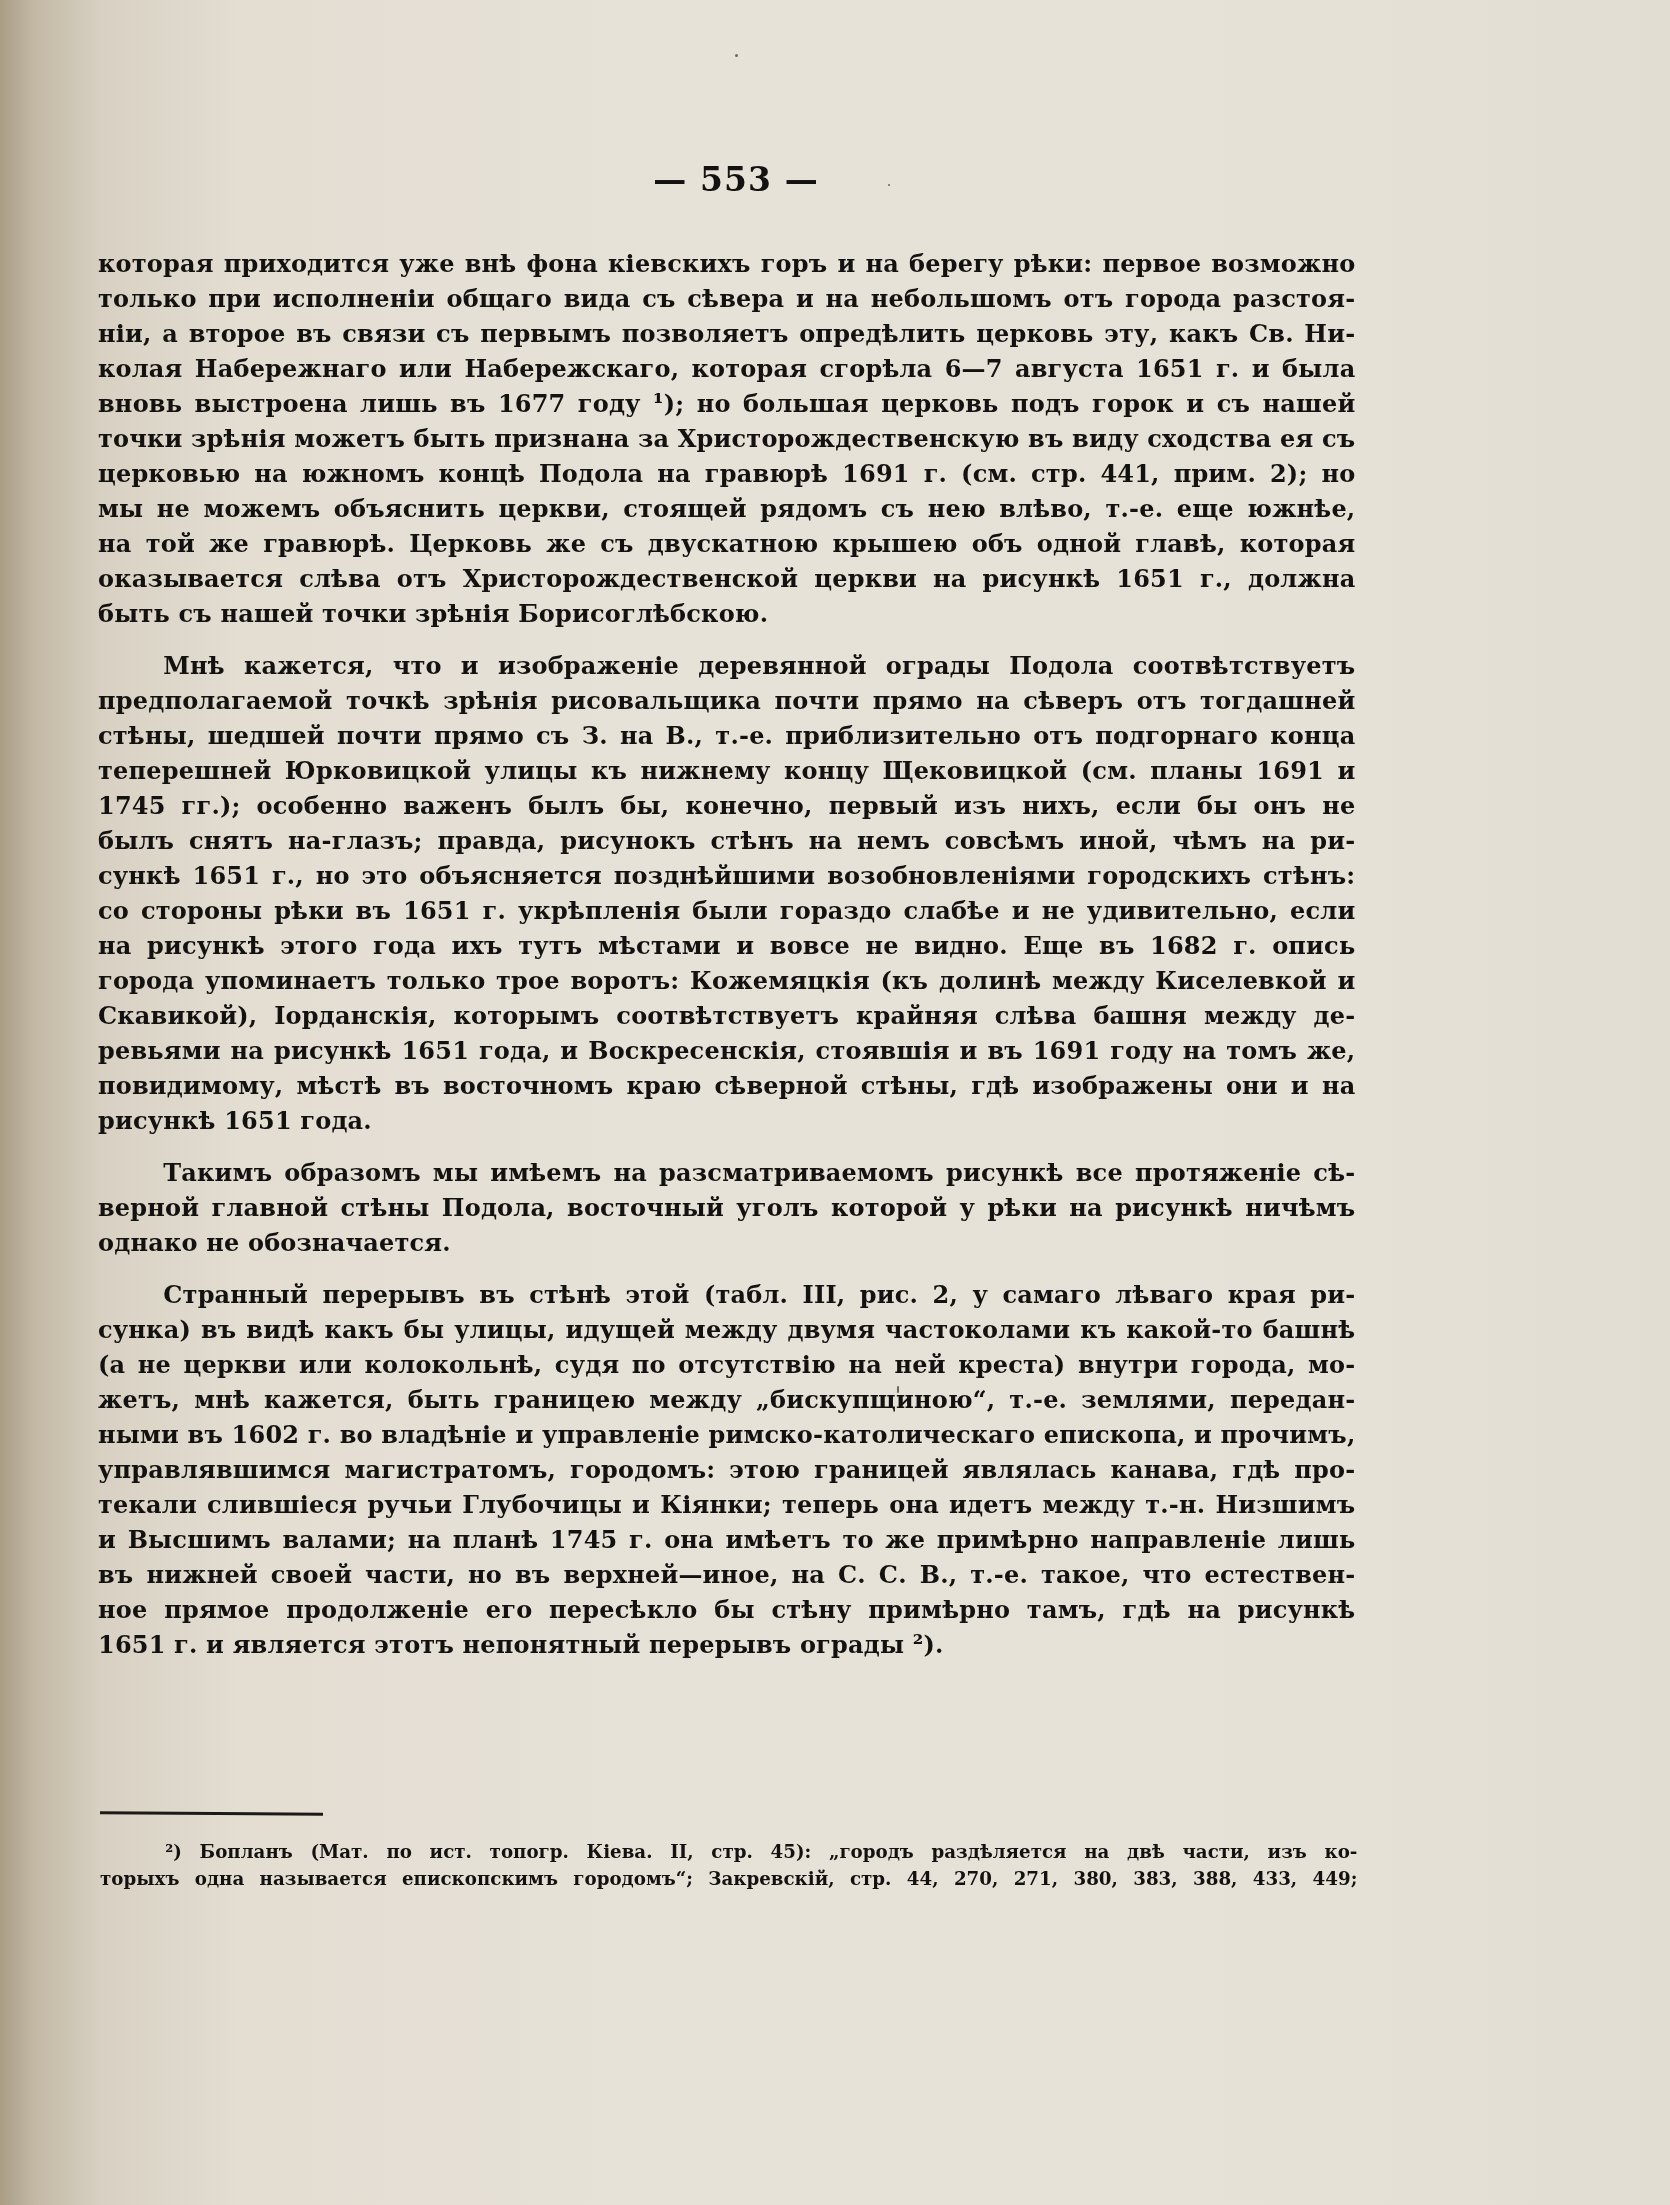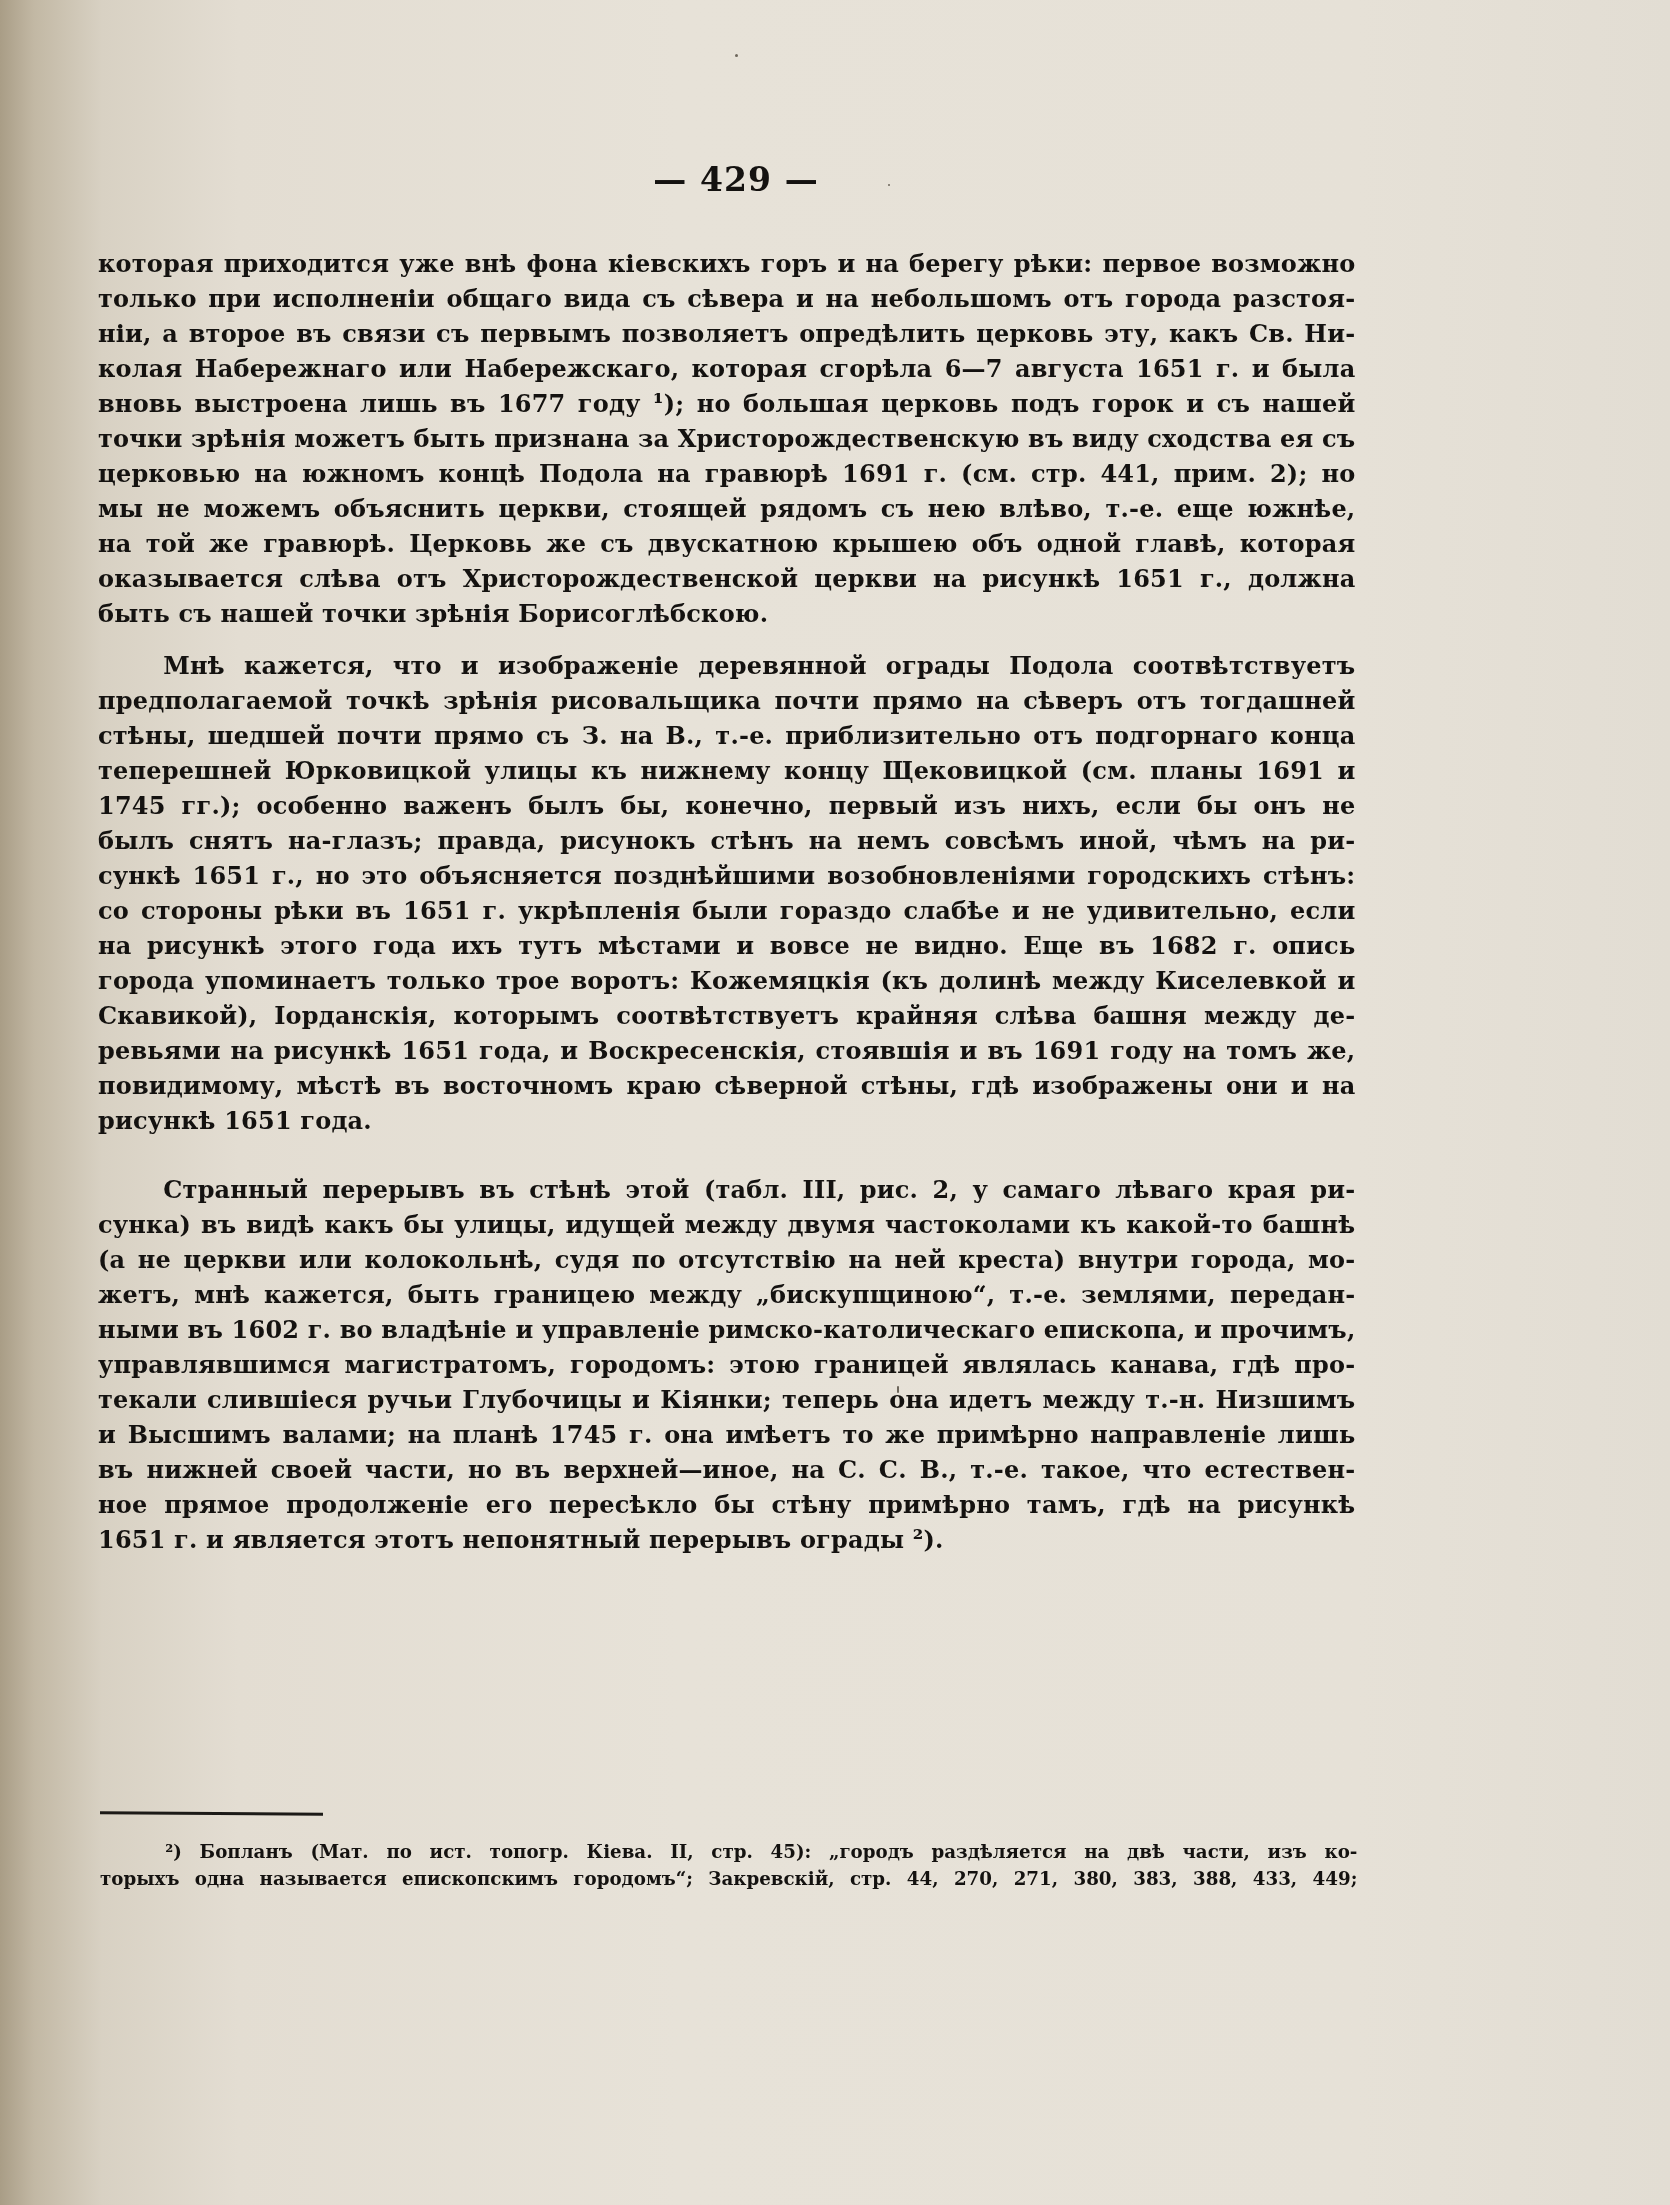--- a/index.html
+++ b/index.html
@@ -36,21 +36,21 @@
     white-space: nowrap; text-align: justify; text-align-last: justify;
     transform: scaleX(0.96); transform-origin: left center; width: 104.2%;
   }
   .fn-line.indent { padding-left: 68px; box-sizing: border-box; }
   .fn-line.nojust { text-align-last: left; }
   .speck { position: absolute; width: 3.4px; height: 3.4px; border-radius: 50%; background: #6d665b; }
 </style>
 </head>
 <body>
 
-<div class="page-number">— 429 —</div>
+<div class="page-number">— 553 —</div>
 
 <div class="body-text">
   <div>
     <span class="line">которая приходится уже внѣ фона кіевскихъ горъ и на берегу рѣки: первое возможно</span>
     <span class="line">только при исполненіи общаго вида съ сѣвера и на небольшомъ отъ города разстоя-</span>
     <span class="line">ніи, а второе въ связи съ первымъ позволяетъ опредѣлить церковь эту, какъ Св. Ни-</span>
     <span class="line">колая Набережнаго или Набережскаго, которая сгорѣла 6—7 августа 1651 г. и была</span>
     <span class="line">вновь выстроена лишь въ 1677 году ¹); но большая церковь подъ горок и съ нашей</span>
     <span class="line">точки зрѣнія можетъ быть признана за Христорождественскую въ виду сходства ея съ</span>
     <span class="line">церковью на южномъ концѣ Подола на гравюрѣ 1691 г. (см. стр. 441, прим. 2); но</span>
@@ -70,20 +70,25 @@
     <span class="line">сункѣ 1651 г., но это объясняется позднѣйшими возобновленіями городскихъ стѣнъ:</span>
     <span class="line">со стороны рѣки въ 1651 г. укрѣпленія были гораздо слабѣе и не удивительно, если</span>
     <span class="line">на рисункѣ этого года ихъ тутъ мѣстами и вовсе не видно. Еще въ 1682 г. опись</span>
     <span class="line">города упоминаетъ только трое воротъ: Кожемяцкія (къ долинѣ между Киселевкой и</span>
     <span class="line">Скавикой), Іорданскія, которымъ соотвѣтствуетъ крайняя слѣва башня между де-</span>
     <span class="line">ревьями на рисункѣ 1651 года, и Воскресенскія, стоявшія и въ 1691 году на томъ же,</span>
     <span class="line">повидимому, мѣстѣ въ восточномъ краю сѣверной стѣны, гдѣ изображены они и на</span>
     <span class="line last">рисункѣ 1651 года.</span>
   </div>
   <div class="para-gap"></div>
+  <div>
+    <span class="line indent">Такимъ образомъ мы имѣемъ на разсматриваемомъ рисункѣ все протяженіе сѣ-</span>
+    <span class="line">верной главной стѣны Подола, восточный уголъ которой у рѣки на рисункѣ ничѣмъ</span>
+    <span class="line last">однако не обозначается.</span>
+  </div>
   <div class="para-gap"></div>
   <div>
     <span class="line indent">Странный перерывъ въ стѣнѣ этой (табл. III, рис. 2, у самаго лѣваго края ри-</span>
     <span class="line">сунка) въ видѣ какъ бы улицы, идущей между двумя частоколами къ какой-то башнѣ</span>
     <span class="line">(а не церкви или колокольнѣ, судя по отсутствію на ней креста) внутри города, мо-</span>
     <span class="line">жетъ, мнѣ кажется, быть границею между „бискупщиною“, т.-е. землями, передан-</span>
     <span class="line">ными въ 1602 г. во владѣніе и управленіе римско-католическаго епископа, и прочимъ,</span>
     <span class="line">управлявшимся магистратомъ, городомъ: этою границей являлась канава, гдѣ про-</span>
     <span class="line">текали слившіеся ручьи Глубочицы и Кіянки; теперь она идетъ между т.-н. Низшимъ</span>
     <span class="line">и Высшимъ валами; на планѣ 1745 г. она имѣетъ то же примѣрно направленіе лишь</span>

